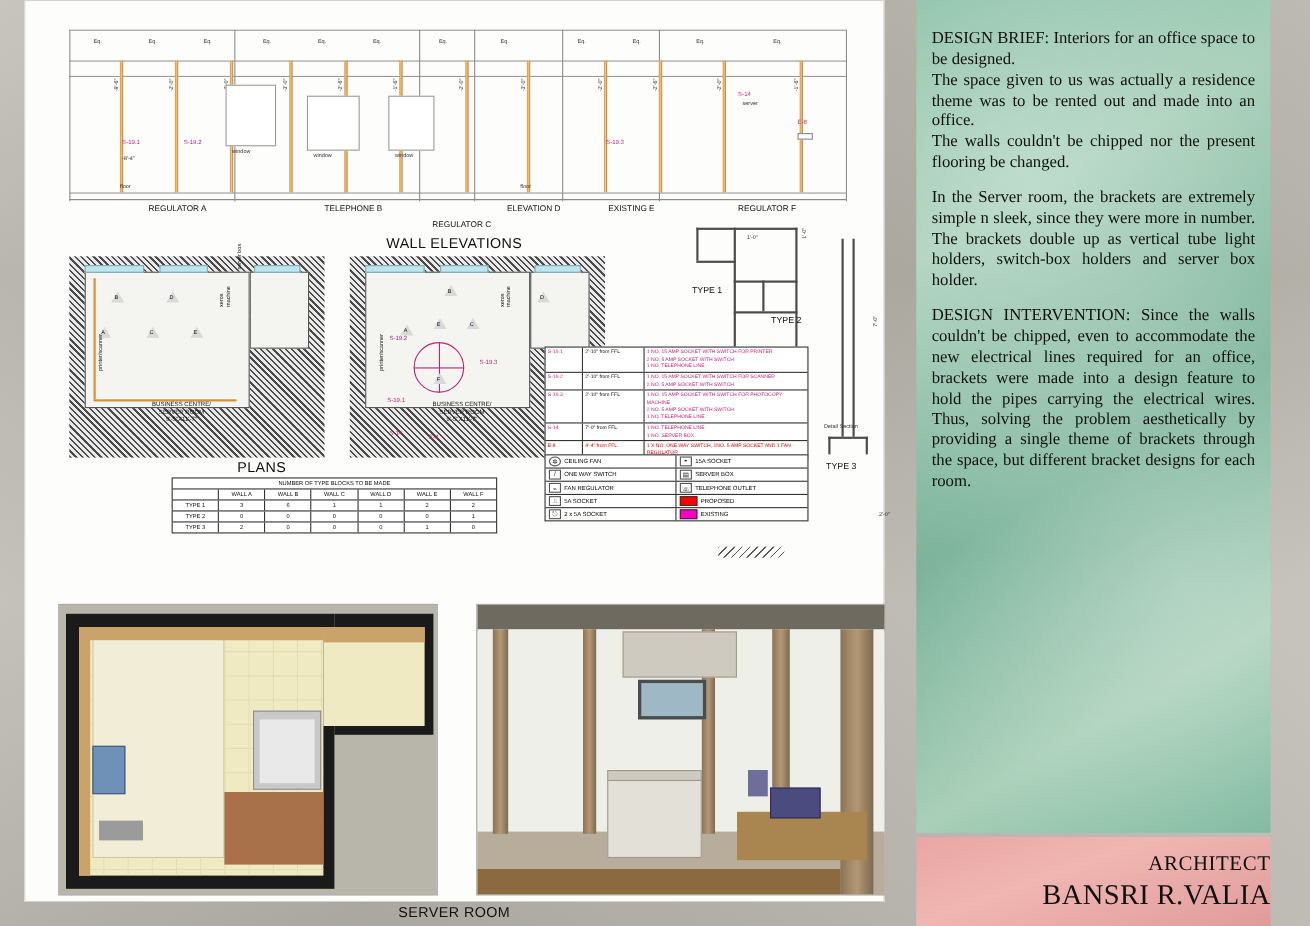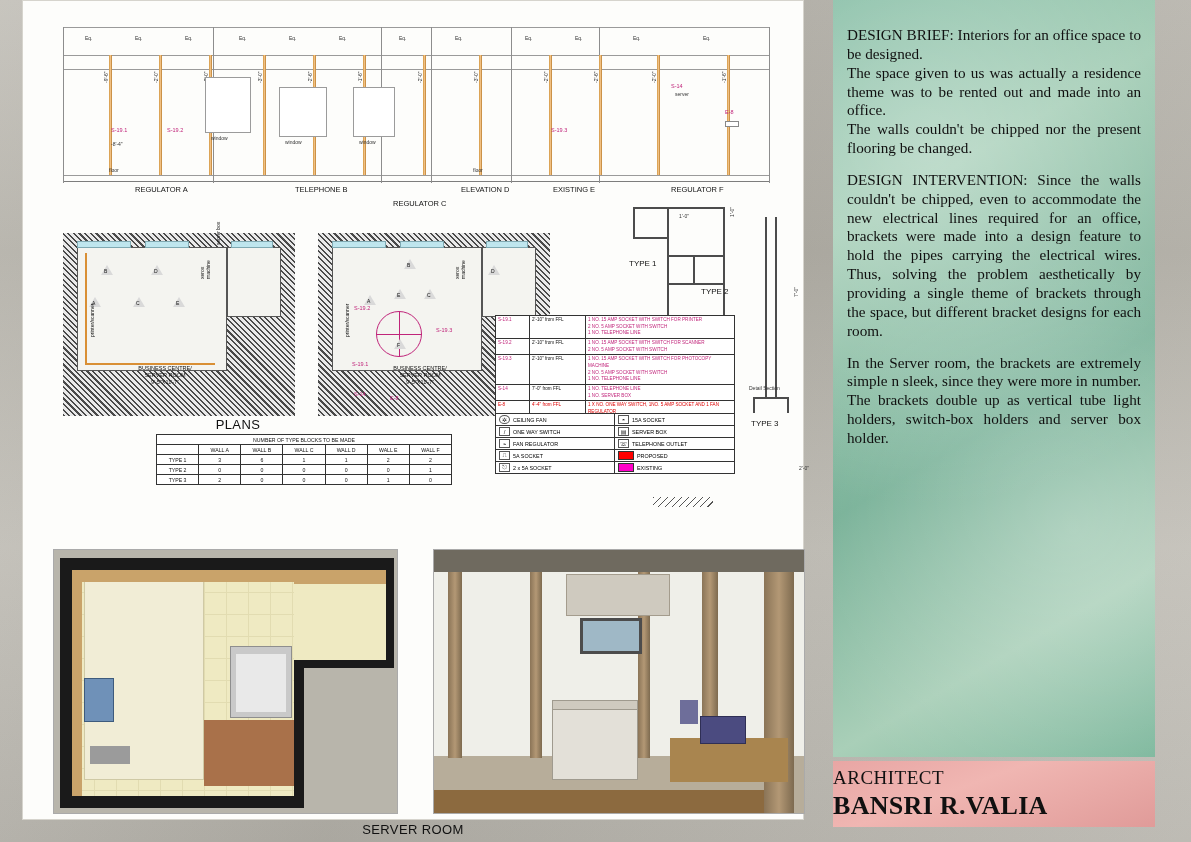--- a/index.html
+++ b/index.html
@@ -147,30 +147,30 @@
     font-size: 27px; line-height: 1.06; font-weight: normal; color: #0d0d0d;
     letter-spacing: 0.2px;
   }
   #right-panel p {
     margin: 0 0 13px 0;
     font-family: "Liberation Serif", serif;
     font-size: 15.2px; line-height: 1.24; color: #101010;
     text-align: justify; text-justify: inter-word;
   }
   #architect-panel {
-    position: absolute; left: 833px; top: 761px; width: 322px; height: 66px;
+    position: absolute; left: 833px; top: 761px; width: 322px; height: 81px;
     background: linear-gradient(160deg, #e8a6a4 0%, #f0b6b2 40%, #e09b99 100%);
-    display: flex; flex-direction: column; align-items: flex-start; justify-content: center;
+    display: flex; flex-direction: column; align-items: flex-end; justify-content: center;
     gap: 2px;
   }
   #architect-panel .a-label {
     font-family: "Liberation Serif", serif; font-size: 19px; color: #111; letter-spacing: 0.5px;
   }
   #architect-panel .a-name {
-    font-family: "Liberation Serif", serif; font-size: 26px; color: #111; letter-spacing: 0.3px; font-weight: bold;
+    font-family: "Liberation Serif", serif; font-size: 26px; color: #111; letter-spacing: 0.3px;
   }
 </style>
 </head>
 <body>
 
 <div id="sheet">
 
   <div id="left-panel">
 
     <div id="elev-strip">
@@ -246,20 +246,21 @@
       <div class="dimtext" style="left:410px; top:158px;">floor</div>
 
       <div class="elev-label" style="left:72px;  top:176px;">REGULATOR A</div>
       <div class="elev-label" style="left:232px; top:176px;">TELEPHONE B</div>
       <div class="elev-label" style="left:330px; top:190px;">REGULATOR C</div>
       <div class="elev-label" style="left:398px; top:176px;">ELEVATION D</div>
       <div class="elev-label" style="left:490px; top:176px;">EXISTING E</div>
       <div class="elev-label" style="left:608px; top:176px;">REGULATOR F</div>
     </div>
 
+    <div class="panel-caption" style="top:212px;">WALL ELEVATIONS</div>
 
     <div id="plan-a">
       <div class="plan-walls"></div>
       <div class="plan-inner" style="left:14px; top:14px; width:150px; height:124px;"></div>
       <div class="plan-inner" style="left:164px; top:14px; width:54px; height:70px;"></div>
       <div style="position:absolute;left:14px;top:8px;width:54px;height:7px;background:#bfe6ee;border:1px solid #7fa9b2;"></div>
       <div style="position:absolute;left:82px;top:8px;width:44px;height:7px;background:#bfe6ee;border:1px solid #7fa9b2;"></div>
       <div style="position:absolute;left:168px;top:8px;width:42px;height:7px;background:#bfe6ee;border:1px solid #7fa9b2;"></div>
       <div class="orange-line" style="left:22px; top:20px; width:1.5px; height:110px;"></div>
       <div class="orange-line" style="left:22px; top:130px; width:130px; height:1.5px;"></div>
@@ -532,22 +533,22 @@
       <div style="position:absolute;left:0;top:240px;width:330px;height:24px;background:#8c6a3f;"></div>
     </div>
 
     <div class="panel-caption" style="top:821px; color:#111;">SERVER ROOM</div>
   </div>
 
   <div id="right-panel">
     <p style="white-space:pre-line;">DESIGN BRIEF: Interiors for an office space to be designed.
 The space given to us was actually a residence theme was to be rented out and made into an office.
 The walls couldn't be chipped nor the present flooring be changed.</p>
+    <p>In the Server room, the brackets are extremely simple n sleek, since they were more in number. The brackets double up as vertical tube light holders, switch-box holders and server box holder.</p>
     <p>DESIGN INTERVENTION: Since the walls couldn't be chipped, even to accommodate the new electrical lines required for an office, brackets were made into a design feature to hold the pipes carrying the electrical wires. Thus, solving the problem aesthetically by providing a single theme of brackets through the space, but different bracket designs for each room.</p>
-    <p>In the Server room, the brackets are extremely simple n sleek, since they were more in number. The brackets double up as vertical tube light holders, switch-box holders and server box holder.</p>
   </div>
 
   <div id="architect-panel">
     <div class="a-label">ARCHITECT</div>
     <div class="a-name">BANSRI R.VALIA</div>
   </div>
 
 </div>
 
 </body></html>

